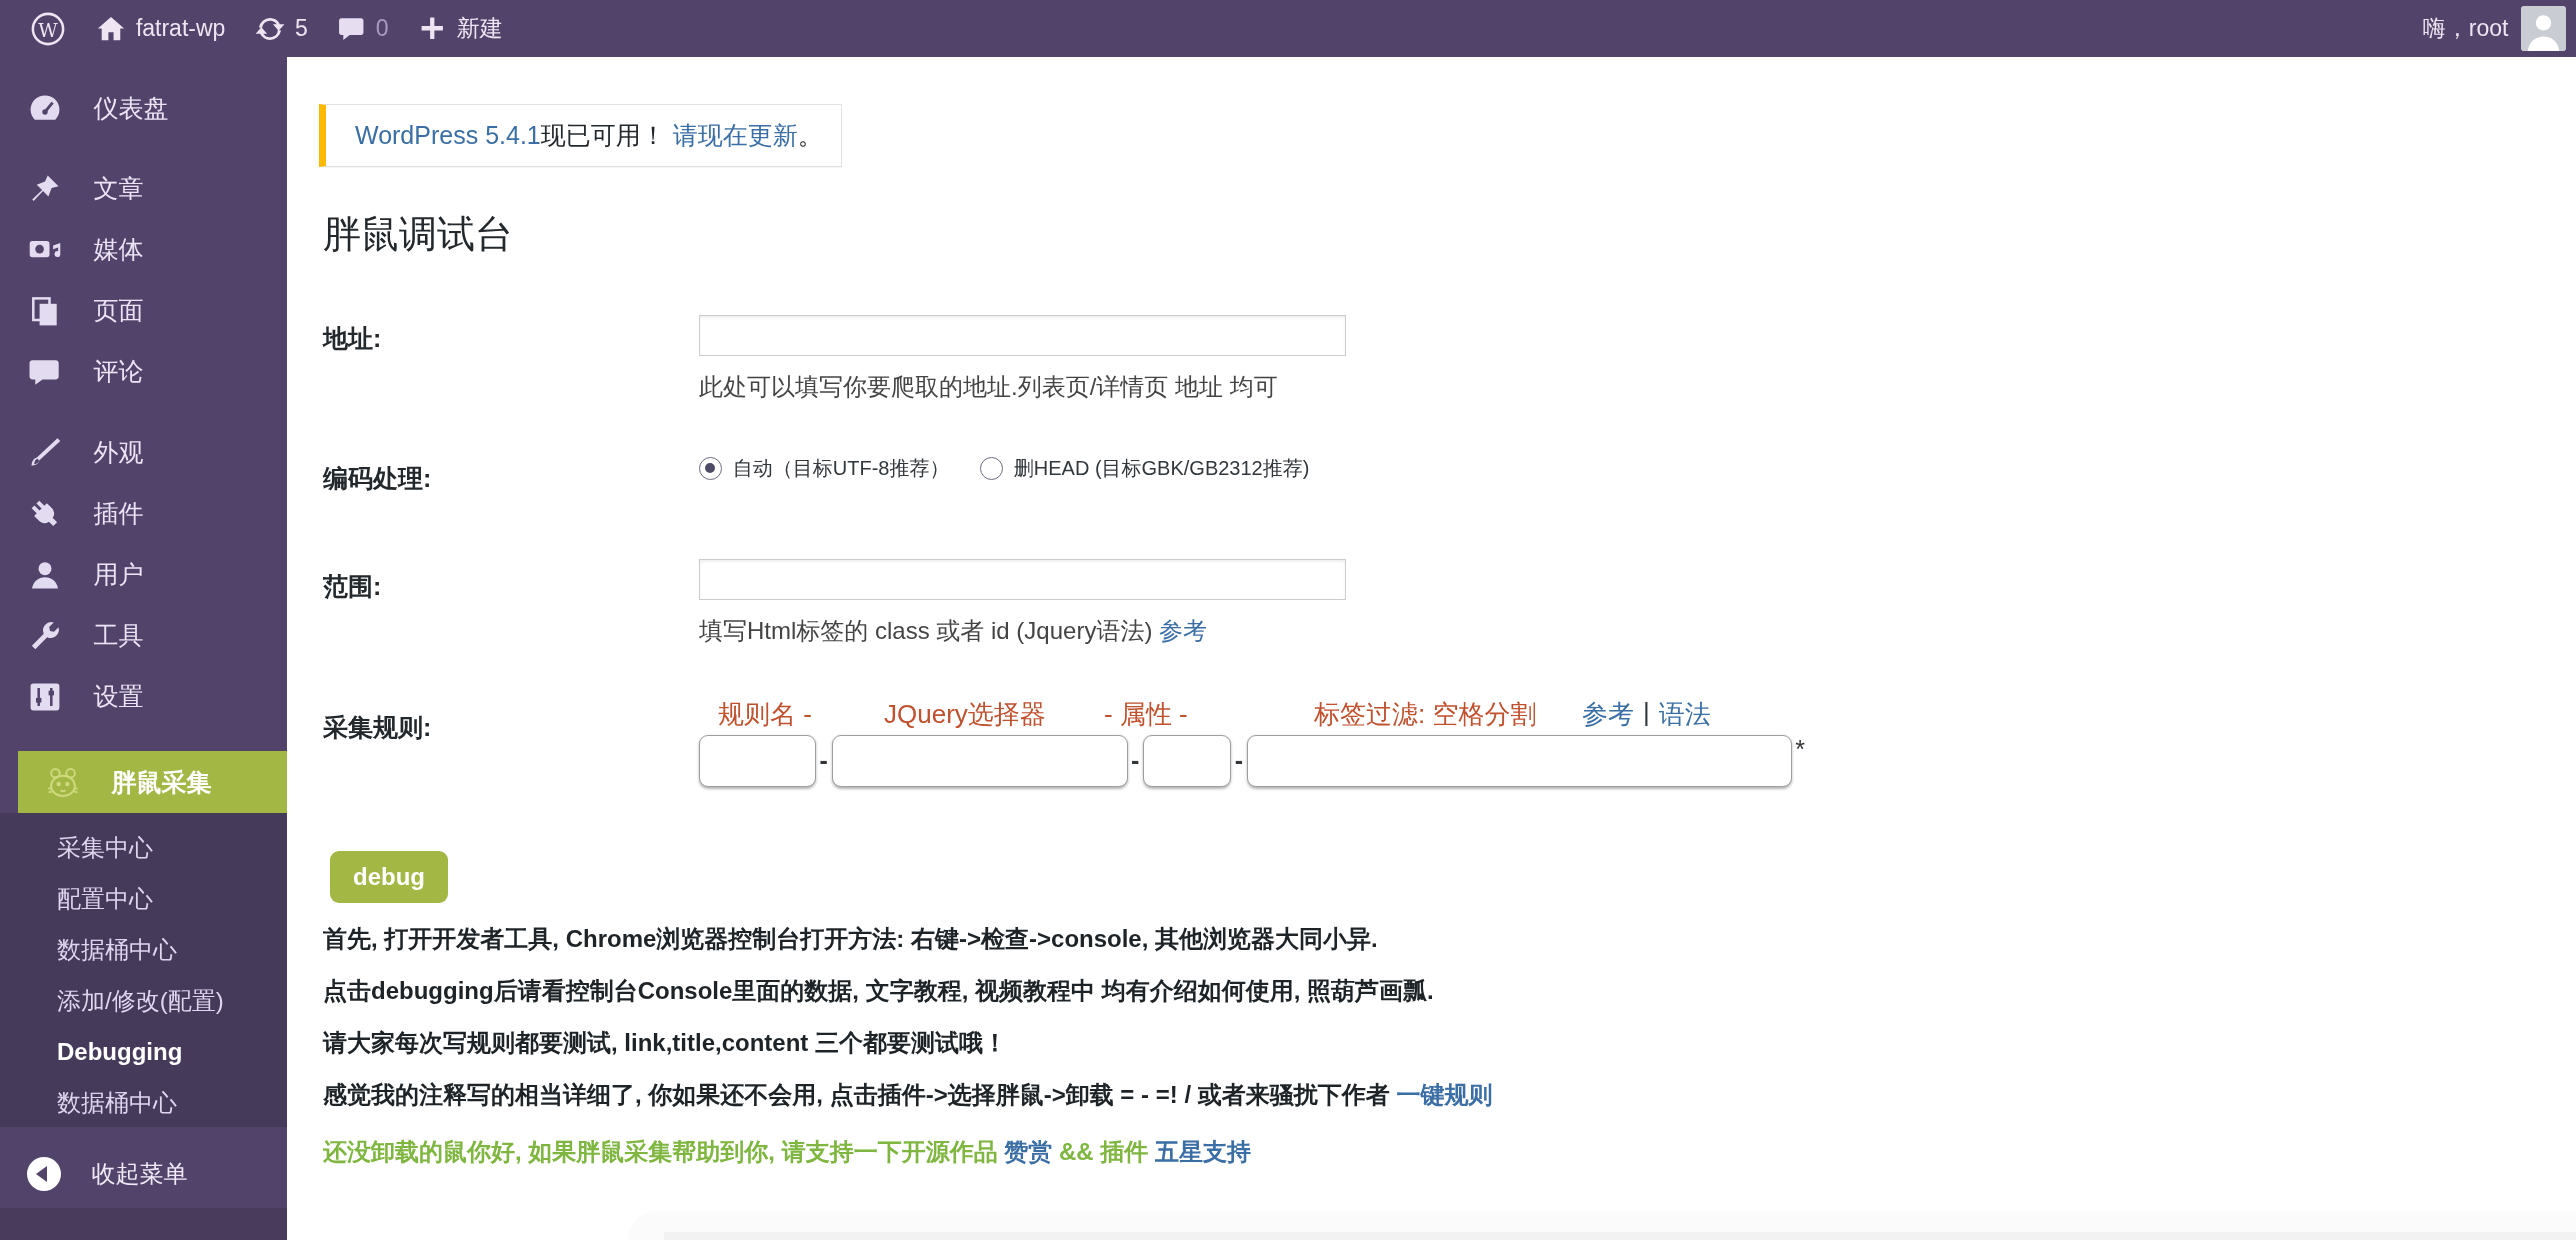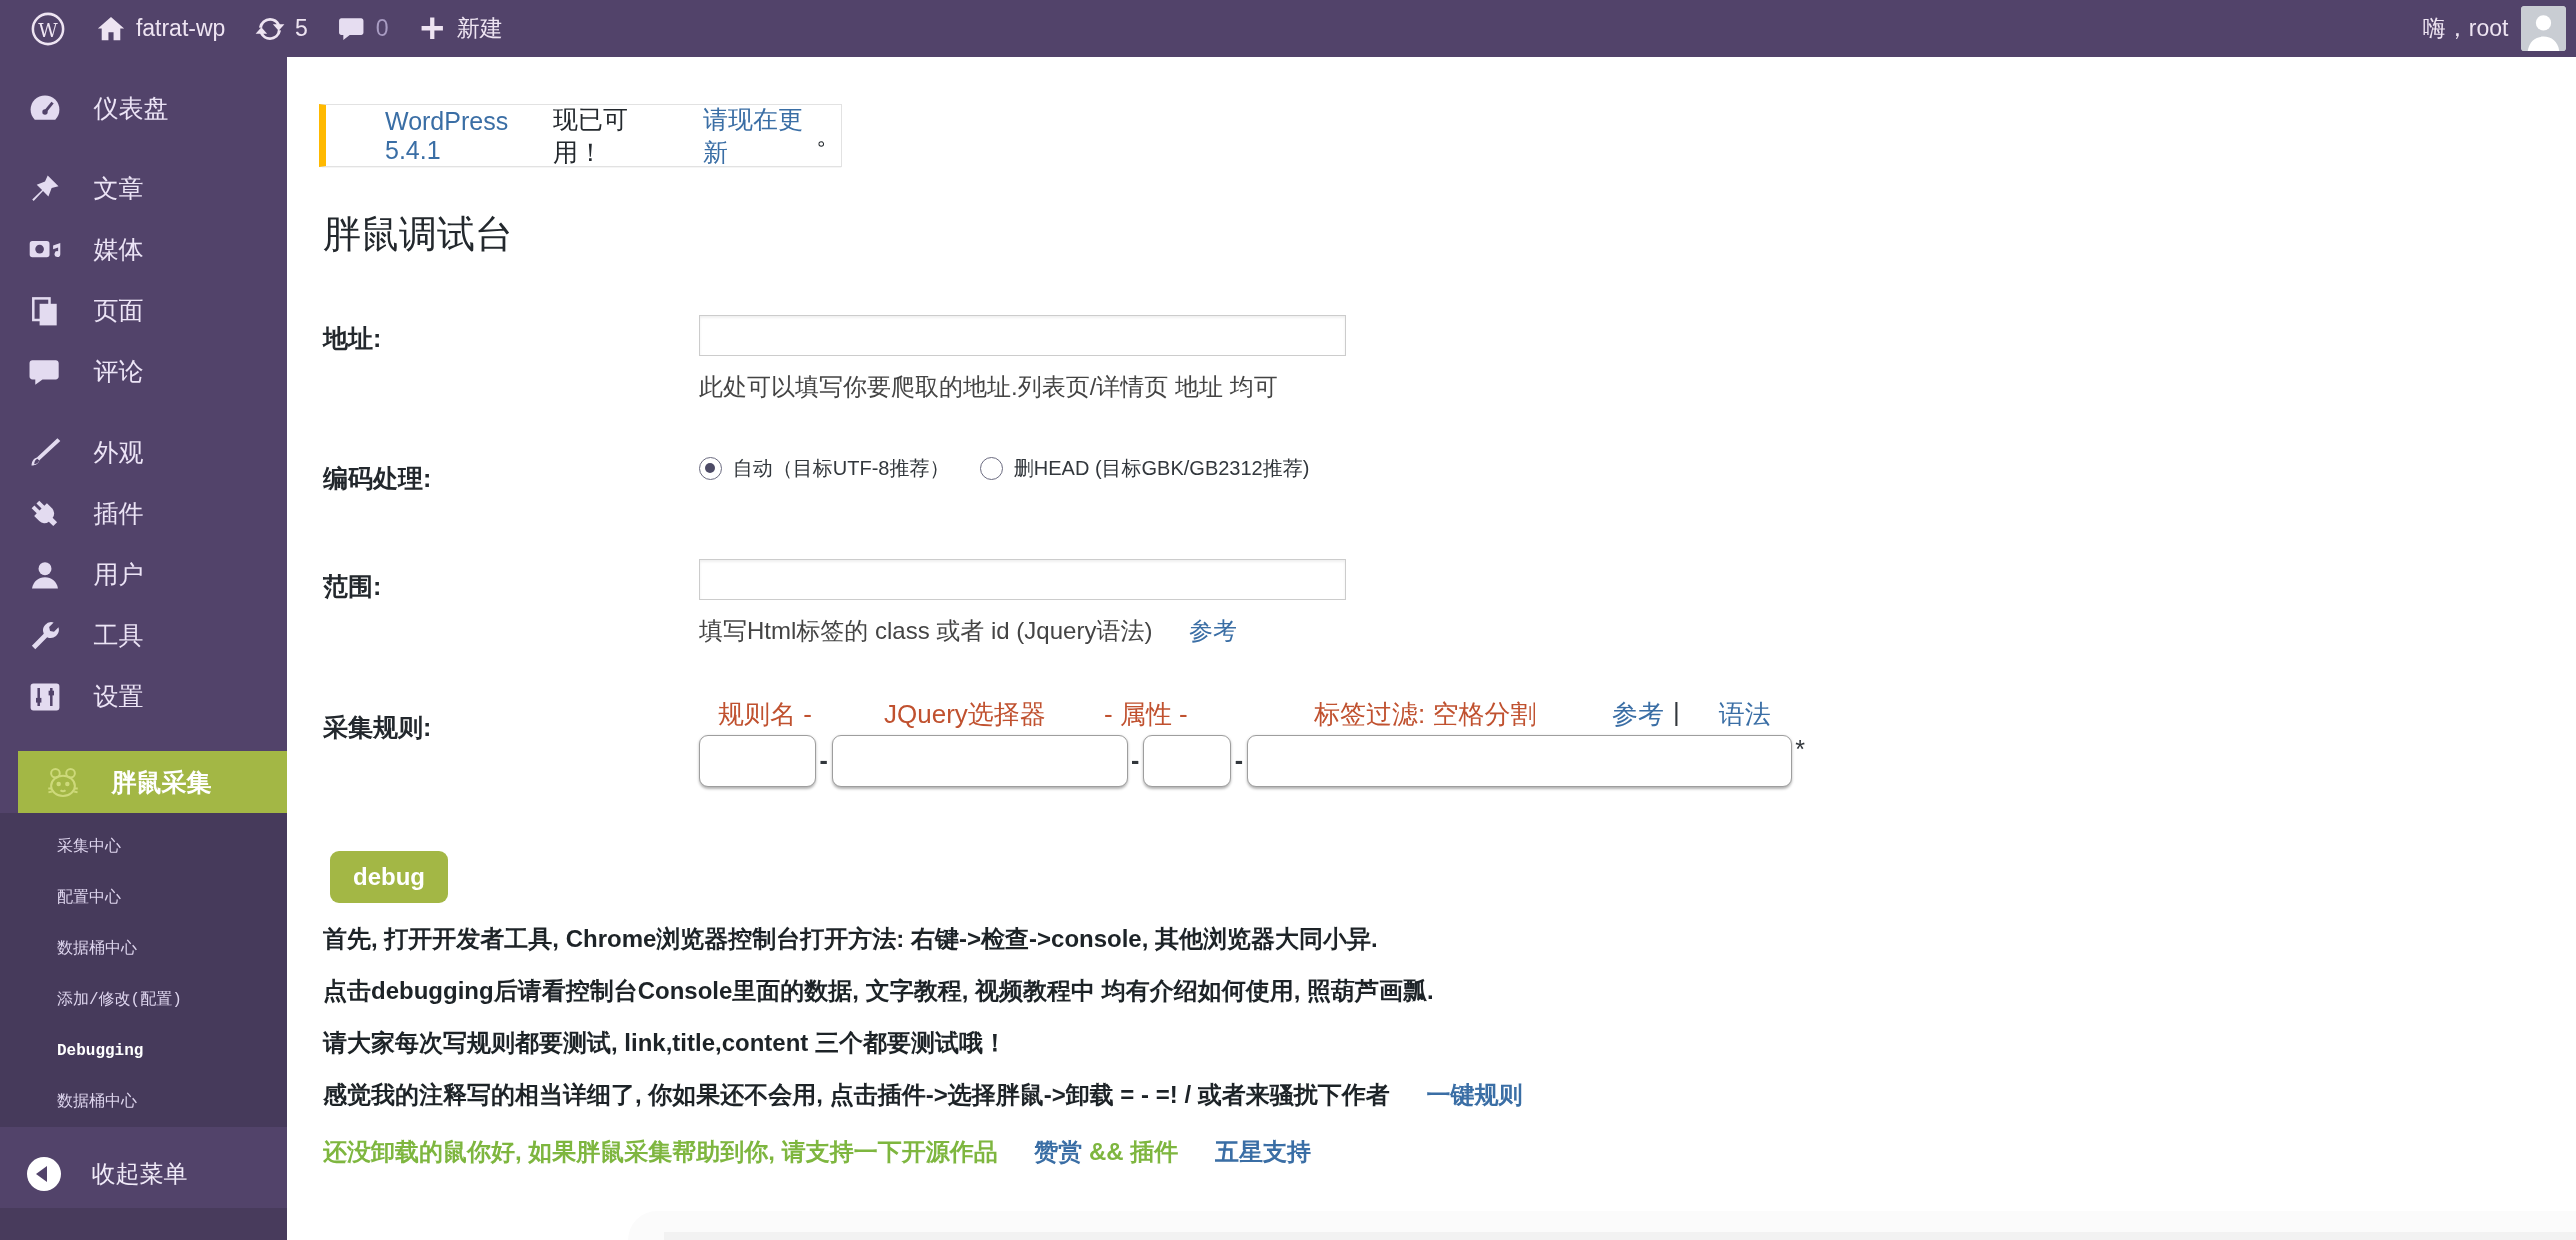--- a/index.html
+++ b/index.html
@@ -25,40 +25,40 @@
   .sb-item { position:absolute; left:0; width:287px; height:61px; display:flex;
     align-items:center; cursor:pointer; font-size:25px; }
   .sb-item .sb-icon { width:36px; height:36px; margin-left:27px; color:#e3dbf0; flex:0 0 auto; }
   .sb-item .sb-label { margin-left:30.5px; }
   .sb-item-active { background:var(--accent,#a3b745); color:#fff; font-weight:bold; height:63px;margin-left:18px; }
   .sb-item-active::after { content:""; position:absolute; right:0; top:50%; margin-top:-15.2px;
     border-top:15.2px solid transparent; border-bottom:15.2px solid transparent; border-right:15.2px solid #fff; }
   .sb-item-active .sb-icon { color:#cdd97a; }
   .submenu { position:absolute; left:0; top:756px; width:287px; height:314px;
     background:var(--submenu,#463a5b); padding-top:9px; }
-  .sm-item { height:51px; line-height:51px; padding-left:57px; font-size:16px;
-    color:#ded5ee; cursor:pointer; white-space:nowrap;font-family:Liberation Mono, monospace; }
+  .sm-item { height:51px; line-height:51px; padding-left:57px; font-size:24px;
+    color:#ded5ee; cursor:pointer; white-space:nowrap; }
   .sm-item-current { color:#fff; font-weight:bold; }
   .collapse-row { position:absolute; left:0; bottom:39px; width:287px; height:54px;
     display:flex; align-items:center; cursor:pointer; font-size:24px; color:#f0eaf8; }
   .collapse-icon { width:34px; height:34px; margin-left:27px; margin-right:30.5px; background:#fff;
     border-radius:50%; position:relative; }
   .collapse-icon::after { content:""; position:absolute; left:9px; top:9px;
     border-top:8px solid transparent; border-bottom:8px solid transparent;
     border-right:11.7px solid var(--menu,#52436a); }
   .sb-bottom-strip { position:absolute; left:0; bottom:0; width:287px; height:32px; background:#483b5c; }
 
   
   .content { position:absolute; left:287px; top:57px; right:0; bottom:0; background:#fff; color:var(--dark,#23282d); }
 
   .notice { position:absolute; left:32px; top:47px; width:523px; height:63px; background:#fff;
     border:0.9px solid #e2e2e2; border-left:7.2px solid var(--notice,#ffb900);
     box-shadow:0 0.9px 0.9px rgba(0,0,0,.04); display:flex; align-items:center; padding-left:29px;
     font-size:25px; }
-  a.link { color:var(--link,#3a6ea5); text-decoration:none; cursor:pointer;margin-left:30px; }
+  a.link { color:var(--link,#3a6ea5); text-decoration:none; cursor:pointer; }
 
   .page-title { position:absolute; left:36px; top:152px; font-size:38px; font-weight:400; color:#23282d; }
 
   .f-label { position:absolute; left:36px; font-size:25px; font-weight:bold; color:#23282d; }
   .text-input { position:absolute; left:412px; width:647px; height:41px; background:#fff;
     border:0.9px solid #ccc; box-shadow:inset 0 1.8px 2.7px rgba(0,0,0,.07); font-size:23px; padding:0 10.8px; }
   .helper { position:absolute; left:412px; font-size:24px; color:#444; }
 
   .radio-row { position:absolute; left:412px; top:398px; display:flex; align-items:center; gap:30.5px; font-size:20px; color:#32373c;justify-content:flex-end; }
   .radio-opt { display:flex; align-items:center; gap:10.8px; cursor:pointer; }

